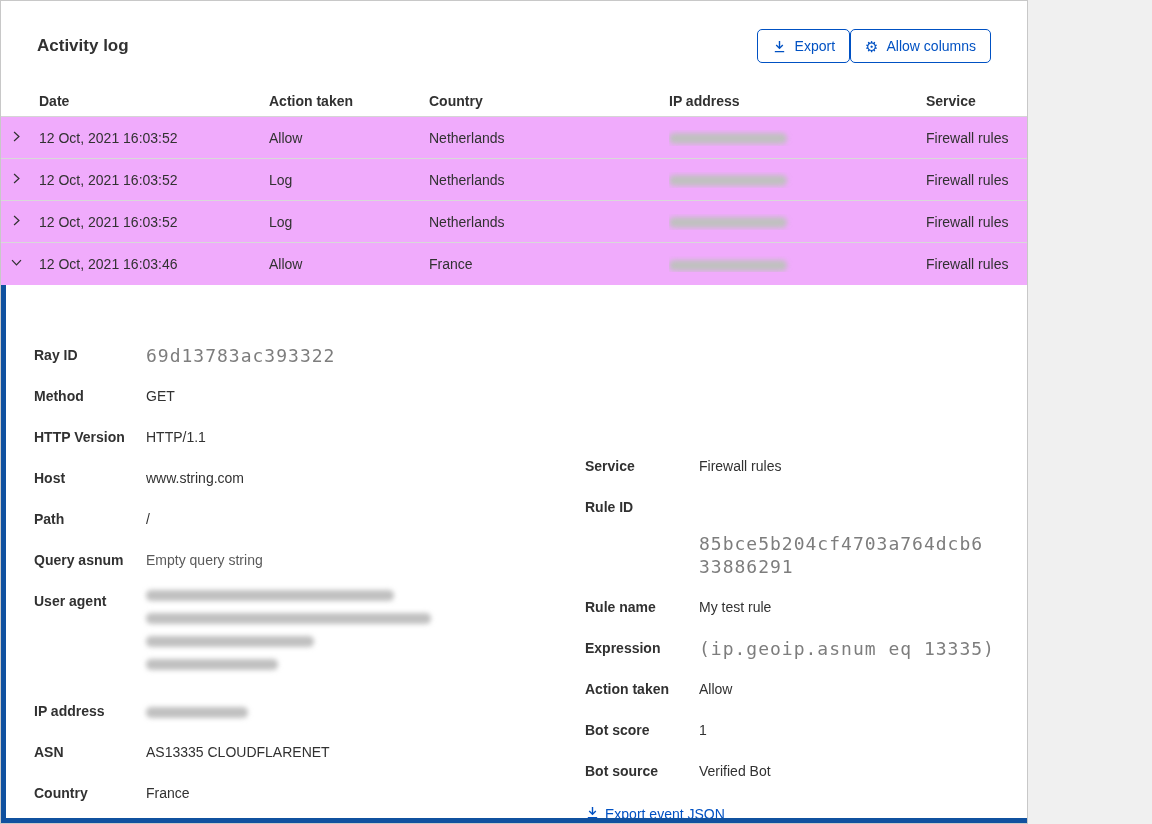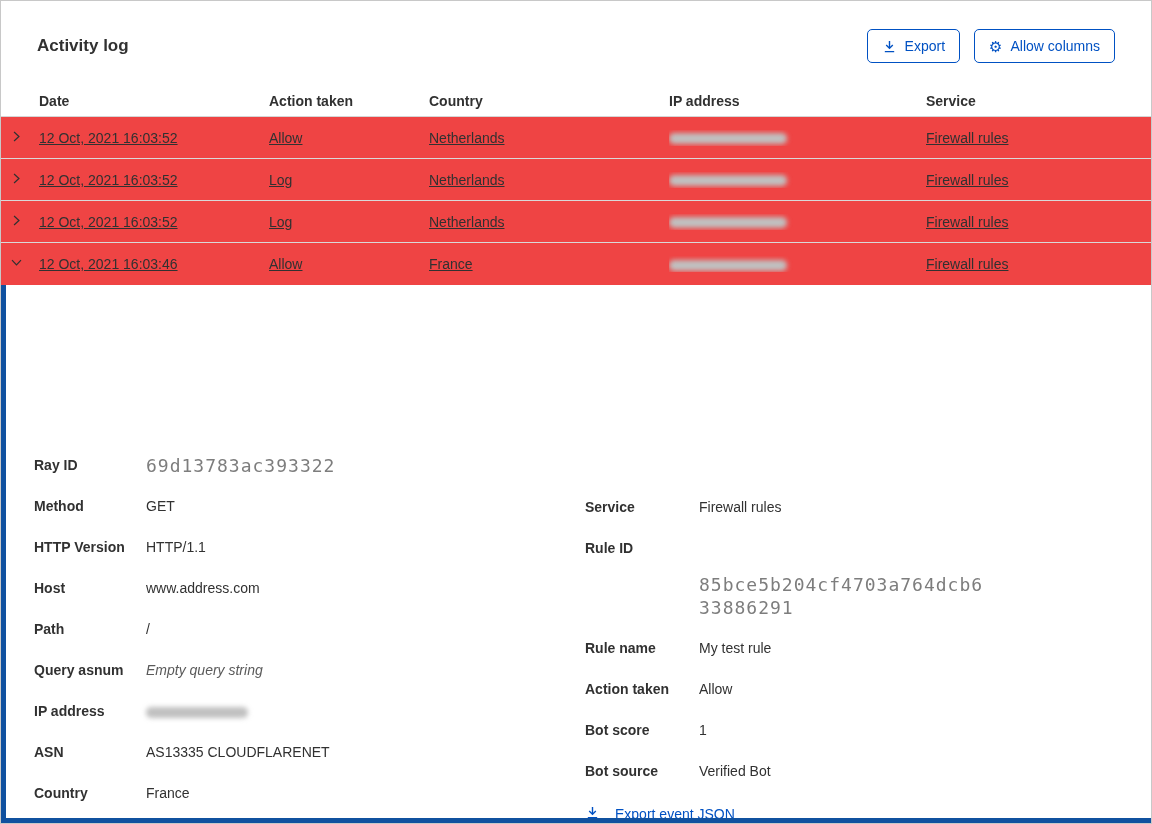--- a/index.html
+++ b/index.html
@@ -1,40 +1,40 @@
 <!DOCTYPE html>
 <html><head>
 <meta charset="utf-8">
 <style>
   * { margin: 0; padding: 0; box-sizing: border-box; }
   html, body { background: #f0f0f0; }
   body { font-family: "Liberation Sans", "DejaVu Sans", sans-serif; }
 
   .page {
     position: relative;
-    width: 1152px;
+    width: 1028px;
     height: 824px;
     background: #ffffff;
     border: 1px solid #c8c8c8;
     color: #313131;
     font-size: 14px;
     display: flex;
     flex-direction: column;
     overflow: hidden;
   }
 
   
   .topbar {
     display: flex;
     justify-content: space-between;
     align-items: center;
     padding: 28px 36px 22px 36px;
   }
   .page-title { font-size: 17px; font-weight: 700; color: #313131; }
-  .topbar-actions { display: flex; gap: 14px; }
+  .topbar-actions { display: flex; gap: 0; }
   .btn {
     display: inline-flex;
     align-items: center;
     gap: 8px;
     background: #ffffff;
     border: 1px solid #0051c3;
     color: #0051c3;
     border-radius: 5px;
     height: 34px;
     padding: 0 14px;
@@ -53,22 +53,21 @@
   }
   .thead {
     height: 32px;
     border-bottom: 1px solid #d5d5d5;
     font-weight: 600;
     color: #313131;
   }
   .trow {
     height: 42px;
     border-bottom: 1px solid #d9d9d9;
-    background: #ef4444;
-    text-decoration: underline;
+    background: #f0abfc;
   }
   .trow.expanded { border-bottom: none; }
   .cell { padding-right: 10px; white-space: nowrap; overflow: hidden; }
   .chev-cell { padding-left: 9px; display: flex; align-items: center; cursor: pointer; }
 
   
   .redact {
     display: inline-block;
     height: 11px;
     background: #c0c0c0;
@@ -96,26 +95,26 @@
   .field-label { font-weight: 700; color: #313131; flex: 0 0 112px; }
   .detail-col-right .field-label { flex: 0 0 114px; }
   .field-value { color: #313131; }
   .mono {
     font-family: "DejaVu Sans Mono", "Liberation Mono", monospace;
     color: #7d7d7d;
     font-size: 18px;
     letter-spacing: 1px;
   }
   .wrap-30 { width: 290px; word-break: break-all; margin-top: 36px; }
-  .italic-muted { font-style: italic; color: #5a5a5a; }
+  .italic-muted { color: #5a5a5a; }
 
   .link {
     display: inline-flex;
     align-items: center;
-    gap: 15px;
+    gap: 5px;
     color: #0051c3;
     cursor: pointer;
     margin-top: 4px;
   }
 
   
   .bottom-bar {
     position: absolute;
     left: 0; right: 0; bottom: 0;
     height: 5px;
@@ -216,31 +215,40 @@
       <div class="field">
         <span class="field-label">Method</span>
         <span class="field-value">GET</span>
       </div>
       <div class="field">
         <span class="field-label">HTTP Version</span>
         <span class="field-value">HTTP/1.1</span>
       </div>
       <div class="field">
         <span class="field-label">Host</span>
-        <span class="field-value">www.address.com</span>
+        <span class="field-value">www.string.com</span>
       </div>
       <div class="field">
         <span class="field-label">Path</span>
         <span class="field-value">/</span>
       </div>
       <div class="field">
         <span class="field-label">Query asnum</span>
         <span class="field-value italic-muted">Empty query string</span>
       </div>
       <div class="field">
+        <span class="field-label">User agent</span>
+        <span class="field-value">
+          <span class="redact ua-line ua-1"></span>
+          <span class="redact ua-line ua-2"></span>
+          <span class="redact ua-line ua-3"></span>
+          <span class="redact ua-line ua-4"></span>
+        </span>
+      </div>
+      <div class="field">
         <span class="field-label">IP address</span>
         <span class="field-value"><span class="redact ip-detail"></span></span>
       </div>
       <div class="field">
         <span class="field-label">ASN</span>
         <span class="field-value">AS13335 CLOUDFLARENET</span>
       </div>
       <div class="field">
         <span class="field-label">Country</span>
         <span class="field-value">France</span>
@@ -252,20 +260,24 @@
         <span class="field-label">Service</span>
         <span class="field-value">Firewall rules</span>
       </div>
       <div class="field">
         <span class="field-label">Rule ID</span>
         <span class="field-value mono wrap-30">85bce5b204cf4703a764dcb633886291</span>
       </div>
       <div class="field">
         <span class="field-label">Rule name</span>
         <span class="field-value">My test rule</span>
+      </div>
+      <div class="field">
+        <span class="field-label">Expression</span>
+        <span class="field-value mono">(ip.geoip.asnum eq 13335)</span>
       </div>
       <div class="field">
         <span class="field-label">Action taken</span>
         <span class="field-value">Allow</span>
       </div>
       <div class="field">
         <span class="field-label">Bot score</span>
         <span class="field-value">1</span>
       </div>
       <div class="field">

